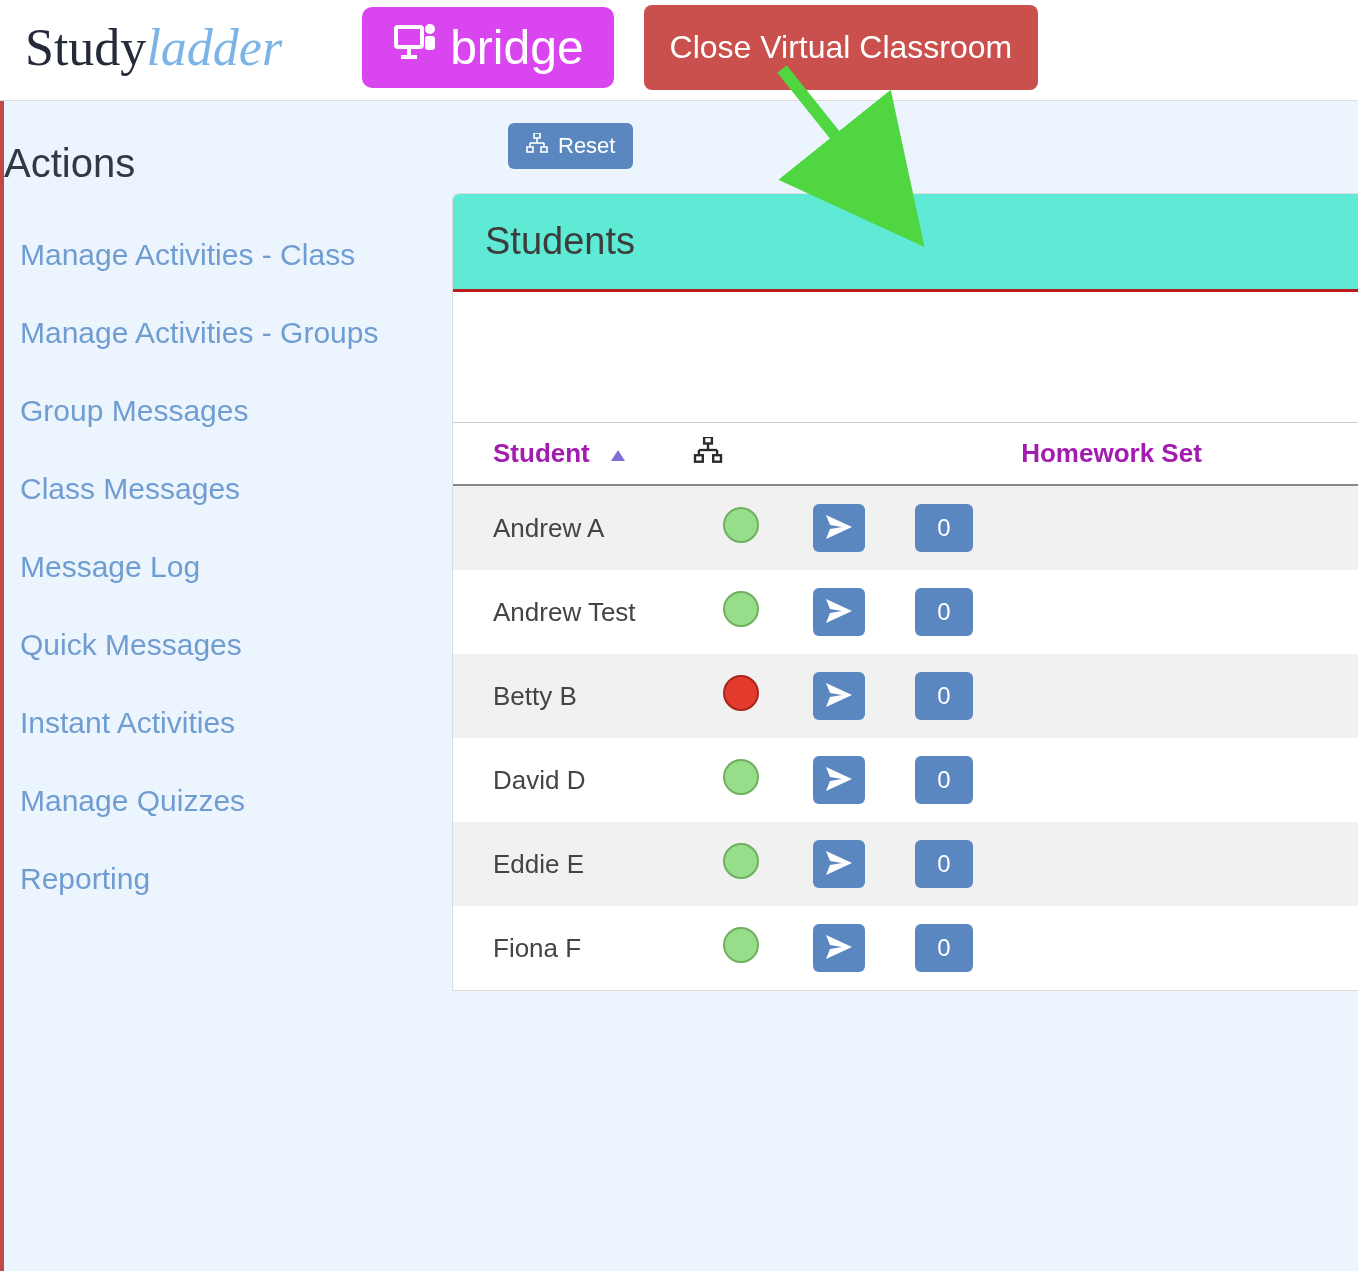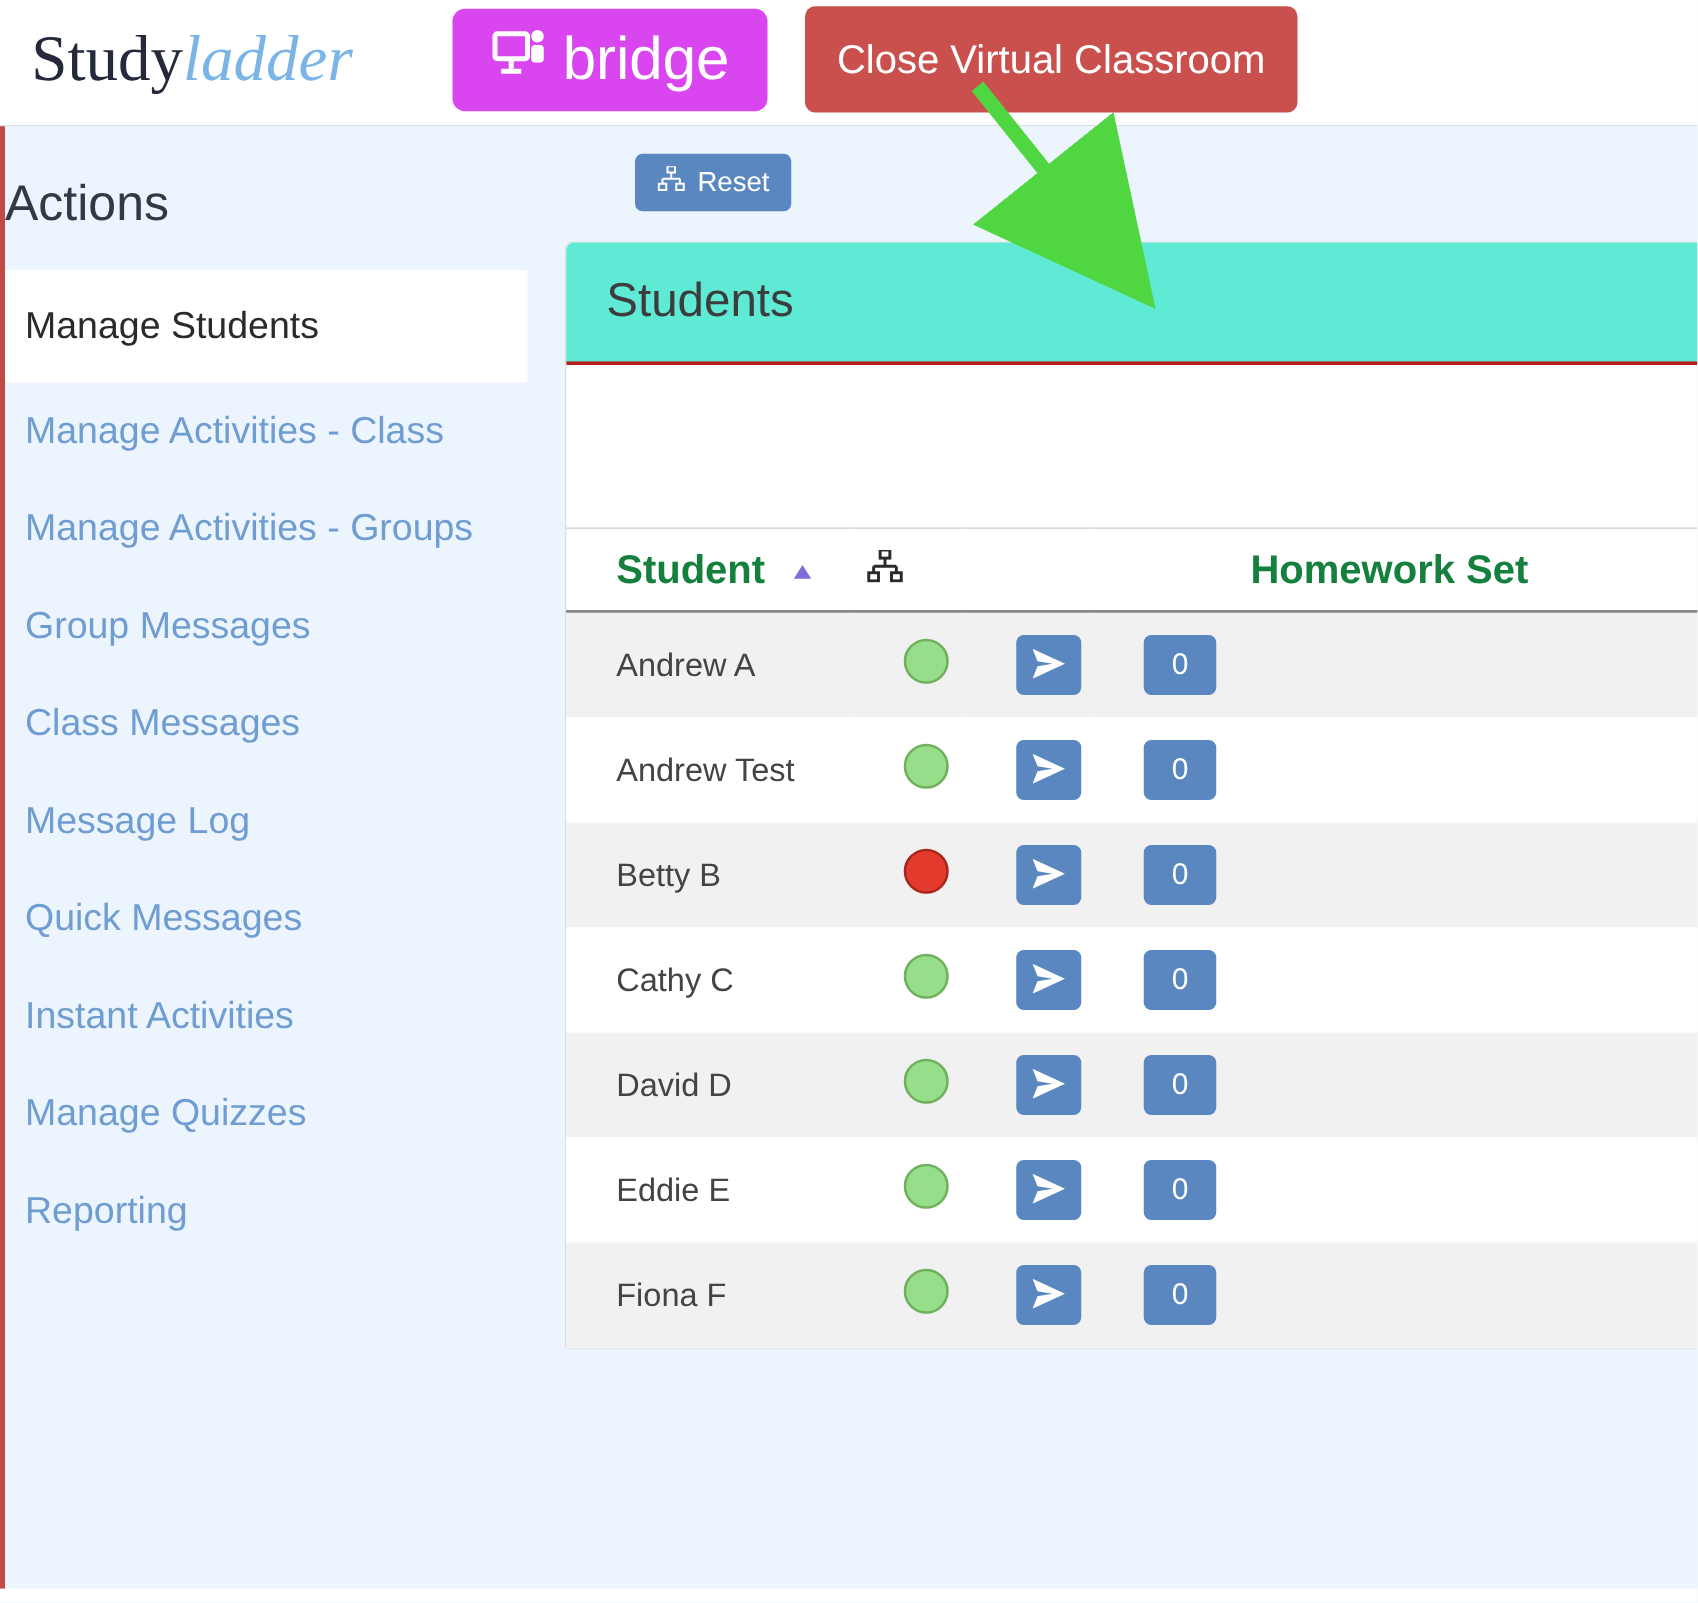--- a/index.html
+++ b/index.html
@@ -122,23 +122,23 @@
     padding: 130px 0 0 0;
   }
   table.students {
     width: 100%;
     border-collapse: collapse;
     font-size: 26px;
   }
   table.students th {
     text-align: left;
     padding: 14px 10px 14px 40px;
-    font-size: 32px;
+    font-size: 26px;
     font-weight: 600;
-    color: #15803d;
+    color: #a21caf;
     border-top: 1px solid #ccc;
     border-bottom: 2px solid #888;
     position: relative;
   }
   table.students th.col-student { width: 230px; }
   table.students th.col-status { width: 90px; padding-left: 10px; }
   table.students th.col-send { width: 80px; }
   table.students th.col-hw { text-align: center; padding-left: 0; }
   .sort-asc {
     display: inline-block;
@@ -219,21 +219,20 @@
   <button class="btn btn-close">
     <span>Close Virtual Classroom</span>
   </button>
 </div>
 
 <div class="content">
 
   <div class="sidebar">
     <div class="sidebar-title">Actions</div>
     <div id="sidebar-items">
-        <a class="sidebar-item active">Manage Students</a>
         <a class="sidebar-item">Manage Activities - Class</a>
         <a class="sidebar-item">Manage Activities - Groups</a>
         <a class="sidebar-item">Group Messages</a>
         <a class="sidebar-item">Class Messages</a>
         <a class="sidebar-item">Message Log</a>
         <a class="sidebar-item">Quick Messages</a>
         <a class="sidebar-item">Instant Activities</a>
         <a class="sidebar-item">Manage Quizzes</a>
         <a class="sidebar-item">Reporting</a>
       </div>
@@ -319,30 +318,20 @@
                 <td>Betty B</td>
                 <td class="cell-status"><span class="status-dot status-red"></span></td>
                 <td class="cell-send"><button class="send-btn">
                     <span><svg width="26" height="24" viewBox="0 0 26 24" fill="#fff">
                         <path d="M0 0 L26 12 L0 24 L4 14 L16 12 L4 10 Z"></path>
                       </svg></span>
                   </button></td>
                 <td class="cell-hw"><button class="hw-badge">0</button></td>
               </tr>
               <tr class="data-row">
-                <td>Cathy C</td>
-                <td class="cell-status"><span class="status-dot status-green"></span></td>
-                <td class="cell-send"><button class="send-btn">
-                    <span><svg width="26" height="24" viewBox="0 0 26 24" fill="#fff">
-                        <path d="M0 0 L26 12 L0 24 L4 14 L16 12 L4 10 Z"></path>
-                      </svg></span>
-                  </button></td>
-                <td class="cell-hw"><button class="hw-badge">0</button></td>
-              </tr>
-              <tr class="data-row">
                 <td>David D</td>
                 <td class="cell-status"><span class="status-dot status-green"></span></td>
                 <td class="cell-send"><button class="send-btn">
                     <span><svg width="26" height="24" viewBox="0 0 26 24" fill="#fff">
                         <path d="M0 0 L26 12 L0 24 L4 14 L16 12 L4 10 Z"></path>
                       </svg></span>
                   </button></td>
                 <td class="cell-hw"><button class="hw-badge">0</button></td>
               </tr>
               <tr class="data-row">

